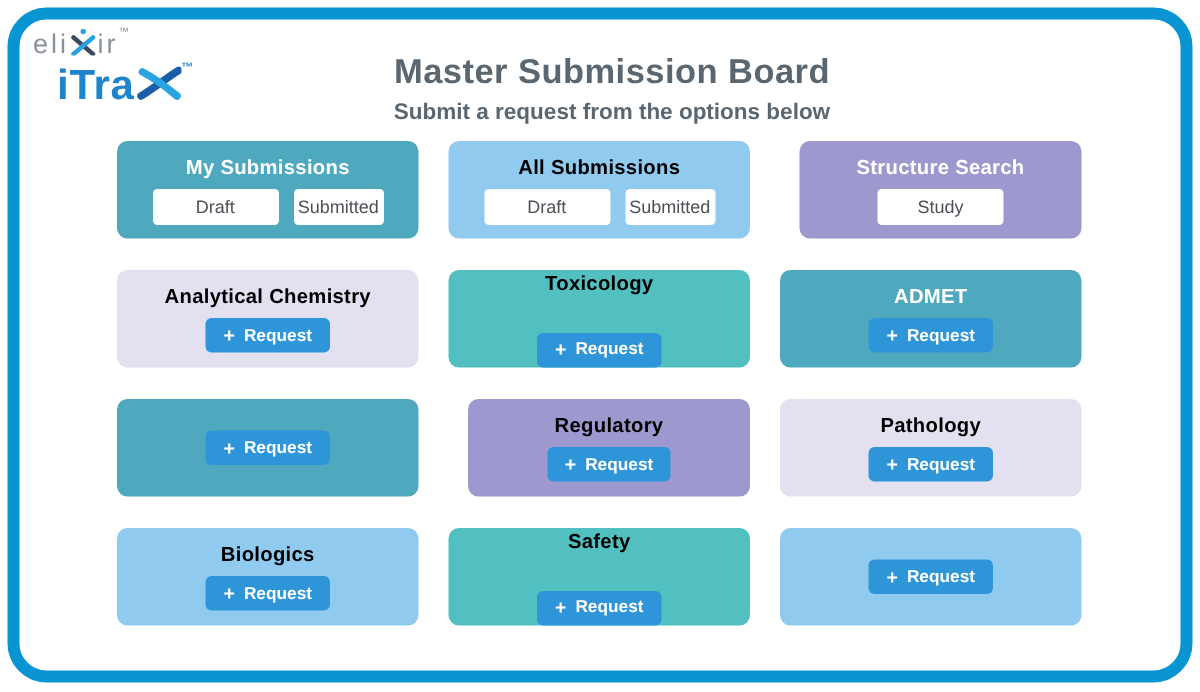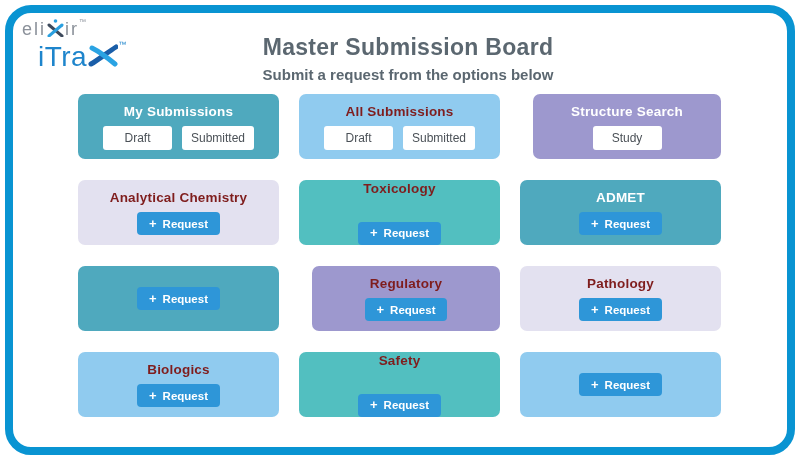--- a/index.html
+++ b/index.html
@@ -30,21 +30,21 @@
     color: #8b919a;
     display: flex;
     align-items: center;
   }
   .elixir-x { display: inline-block; margin: 0 1px; position: relative; top: 1px; }
   .elixir-tm { font-size: 7px; color: #8b919a; position: relative; top: -7px; letter-spacing: 0; }
   .itrax-line {
     margin-left: 16px;
     margin-top: 3px;
     font-size: 28px;
-    font-weight: 400;
+    font-weight: 700;
     color: #1e85cc;
     display: flex;
     align-items: center;
     letter-spacing: 0.5px;
   }
   .itrax-x { display: inline-block; margin-left: 1px; position: relative; top: 2px; }
   .itrax-tm { font-size: 8px; color: #1e85cc; position: relative; top: -12px; }
   
   .header { position: absolute; left: 16px; right: 0; top: 34px; text-align: center; }
   .page-title {
@@ -83,35 +83,35 @@
   .card.sky     { background: #90cbef; }
   .card.purple  { background: #9d98ce; margin-left: 13px; }
   .card.lavender{ background: #e3e1f0; }
   .card-title {
     font-size: 13.5px;
     font-weight: 700;
     letter-spacing: 0.2px;
     white-space: nowrap;
   }
   .title-white .card-title { color: #ffffff; }
-  .title-dark  .card-title { color: #7f1d1d; }
+  .title-dark  .card-title { color: #000000; }
   .btn-row { display: flex; gap: 10px; align-items: center; }
   .btn-white {
     background: #ffffff;
     border: none;
     border-radius: 3px;
     color: #4b5157;
     font-family: "Liberation Sans", sans-serif;
     font-size: 12px;
     padding: 5px 0;
-    width: 72px;
+    width: 60px;
     text-align: center;
     cursor: pointer;
   }
-  .btn-white.narrow { width: 69px; }
+  .btn-white.narrow { width: 84px; }
   .btn-request {
     background: #2e96d8;
     border: none;
     border-radius: 4px;
     color: #ffffff;
     font-family: "Liberation Sans", sans-serif;
     font-size: 11.5px;
     font-weight: 700;
     padding: 5px 12px;
     display: flex;

